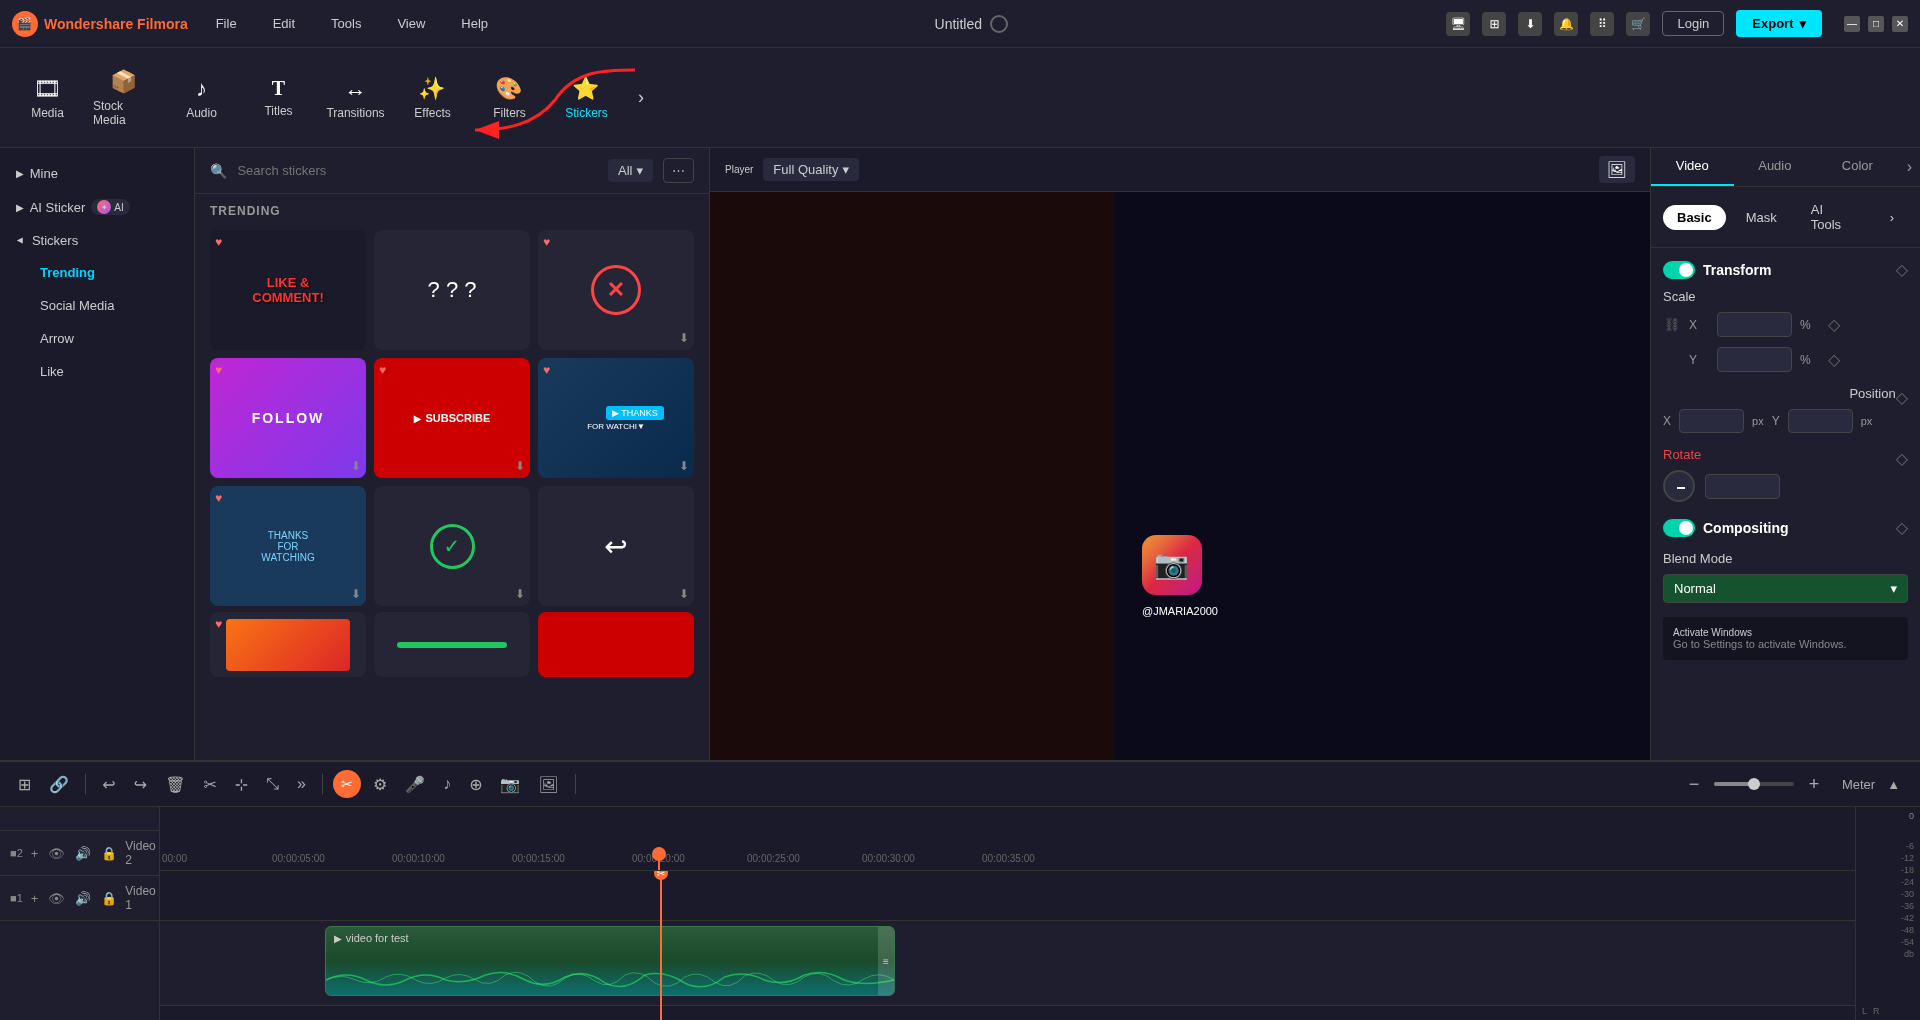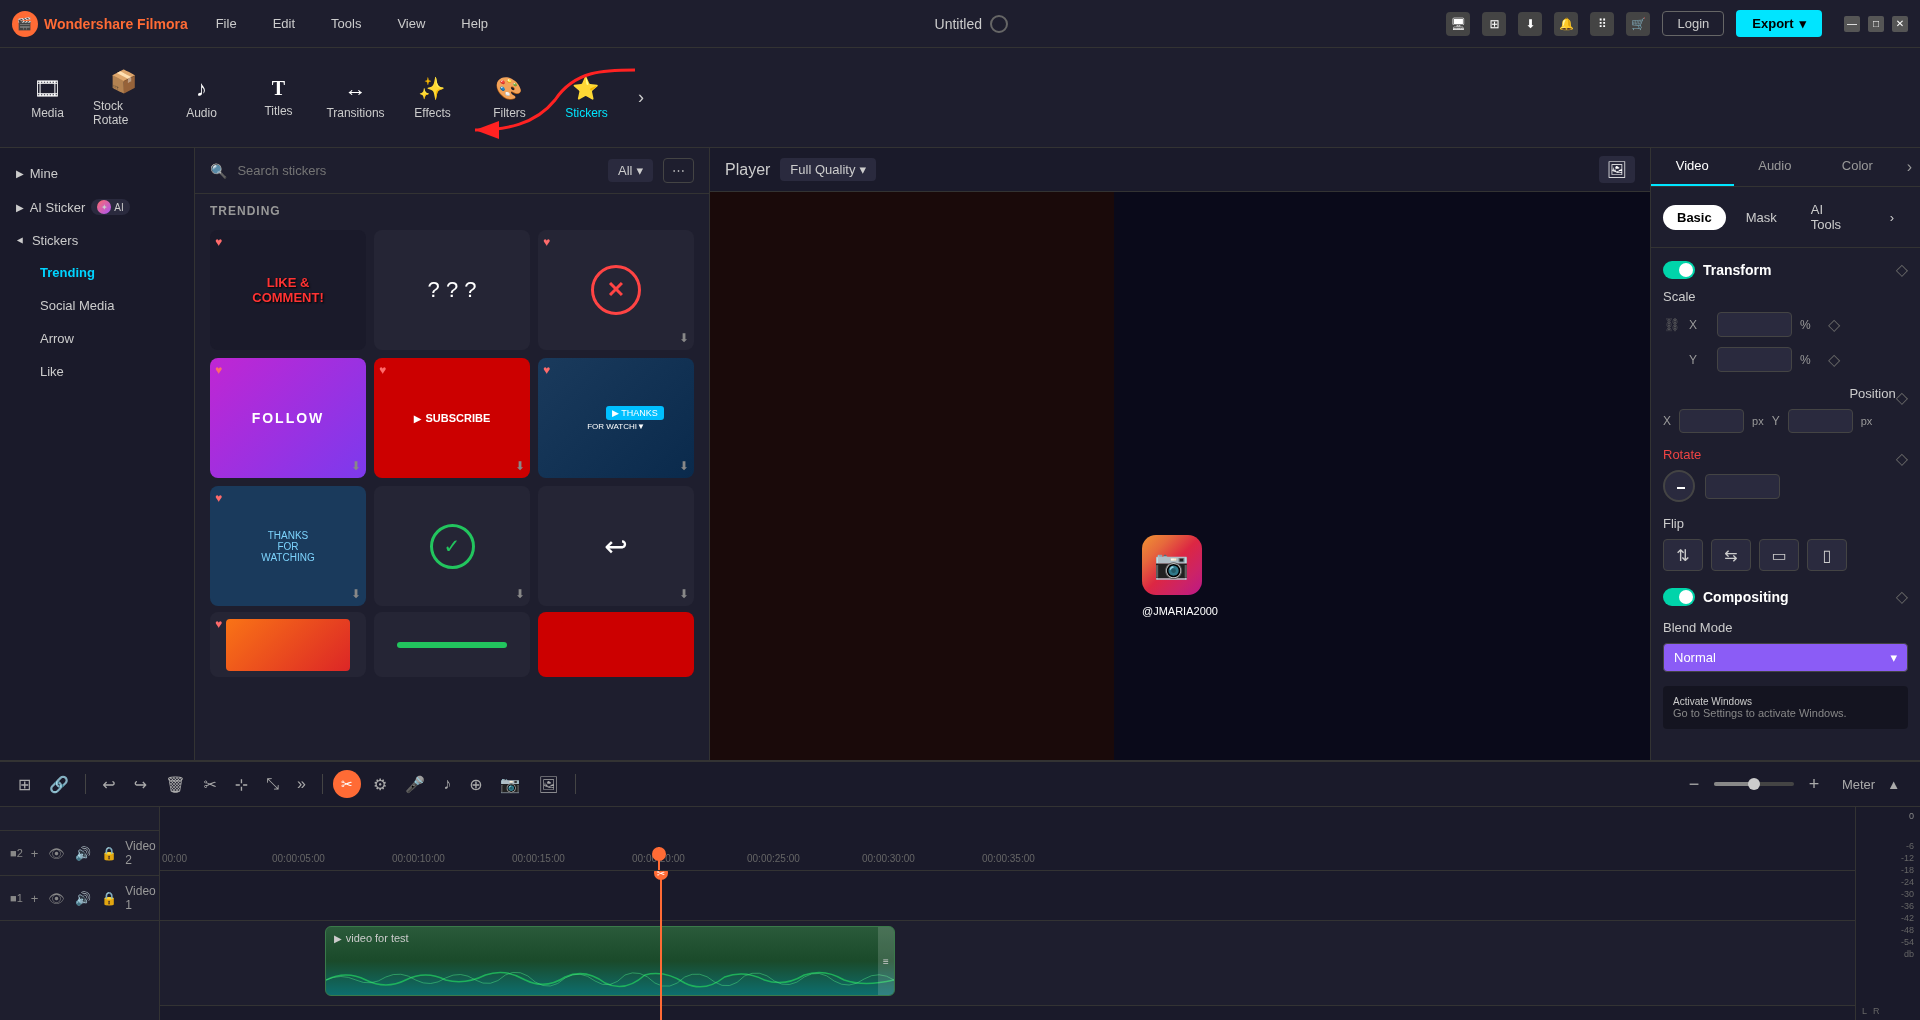--- a/index.html
+++ b/index.html
@@ -66,21 +66,21 @@
     .sc-question { background: #252535; }
     .sc-x { background: #252535; }
     .sc-follow { background: linear-gradient(135deg, #c026d3, #7c3aed); }
     .sc-subscribe { background: #cc0000; }
     .sc-check { background: #252535; }
     .sc-arrow-back { background: #252535; }
 
     
     #player-area { flex: 1; background: #1a1a2a; display: flex; flex-direction: column; }
     #player-top { display: flex; align-items: center; gap: 10px; padding: 8px 15px; border-bottom: 1px solid #333; }
-    #player-top .player-label { font-size: 16px; color: #ccc; }
+    #player-top .player-label { font-size: 10px; color: #ccc; }
     #player-top .quality-select { display: flex; align-items: center; gap: 4px; background: #2a2a3e; padding: 4px 10px; border-radius: 4px; font-size: 13px; color: #ccc; cursor: pointer; }
     #player-top .photo-icon { margin-left: auto; background: #2a2a3e; padding: 4px 8px; border-radius: 4px; cursor: pointer; }
 
     #player-canvas { flex: 1; background: #000; display: flex; align-items: center; justify-content: center; position: relative; }
     .instagram-logo { position: absolute; top: 50%; left: 50%; transform: translate(-50%, -50%); }
     .instagram-logo .ig-icon { width: 60px; height: 60px; background: linear-gradient(135deg, #f09433, #e6683c, #dc2743, #cc2366, #bc1888); border-radius: 14px; display: flex; align-items: center; justify-content: center; font-size: 28px; }
     .instagram-logo .username { text-align: center; font-size: 11px; color: #fff; margin-top: 10px; }
 
     #player-controls { padding: 8px 15px; background: #1e1e2a; border-top: 1px solid #333; }
     .progress-bar-wrap { margin-bottom: 8px; }
@@ -128,21 +128,21 @@
     .flip-section { margin-bottom: 14px; }
     .flip-label { font-size: 13px; color: #ccc; margin-bottom: 8px; }
     .flip-btns { display: flex; gap: 8px; }
     .flip-btn { width: 40px; height: 32px; background: #2a2a3e; border: 1px solid #444; border-radius: 4px; color: #ccc; font-size: 16px; cursor: pointer; display: flex; align-items: center; justify-content: center; }
 
     .compositing-section { margin-bottom: 14px; }
     .compositing-header { display: flex; align-items: center; justify-content: space-between; margin-bottom: 10px; }
 
     .blend-mode-section { margin-bottom: 14px; }
     .blend-label { font-size: 13px; color: #ccc; margin-bottom: 8px; }
-    .blend-select { width: 100%; background: #8b5cf6; border: 1px solid #444; border-radius: 4px; color: #fff; font-size: 13px; padding: 6px 10px; display: flex; align-items: center; justify-content: space-between; cursor: pointer; }
+    .blend-select { width: 100%; background: #14532d; border: 1px solid #444; border-radius: 4px; color: #fff; font-size: 13px; padding: 6px 10px; display: flex; align-items: center; justify-content: space-between; cursor: pointer; }
 
     #right-footer { display: flex; gap: 8px; padding: 10px 12px; border-top: 1px solid #333; }
     .footer-btn { flex: 1; background: #2a2a3e; border: 1px solid #444; color: #ccc; padding: 7px; border-radius: 4px; font-size: 13px; cursor: pointer; text-align: center; }
     .footer-btn.primary { background: #1a3a5c; border-color: #0077aa; color: #4db8ff; }
 
     
     #timeline { height: 260px; background: #1a1a2a; border-top: 2px solid #333; display: flex; flex-direction: column; position: fixed; bottom: 0; left: 0; right: 0; }
     #timeline-toolbar { display: flex; align-items: center; gap: 6px; padding: 6px 12px; border-bottom: 1px solid #333; height: 45px; }
     .tl-btn { background: transparent; border: none; color: #aaa; font-size: 16px; cursor: pointer; padding: 4px 6px; border-radius: 4px; }
     .tl-separator { width: 1px; height: 20px; background: #444; margin: 0 4px; }
@@ -229,21 +229,21 @@
   </div>
 </div>
 
 <div id="toolbar">
   <div class="tool-item">
     <span class="tool-icon">🎞</span>
     <span class="tool-label">Media</span>
   </div>
   <div class="tool-item">
     <span class="tool-icon">📦</span>
-    <span class="tool-label">Stock Rotate</span>
+    <span class="tool-label">Stock Media</span>
   </div>
   <div class="tool-item">
     <span class="tool-icon">♪</span>
     <span class="tool-label">Audio</span>
   </div>
   <div class="tool-item">
     <span class="tool-icon" style="font-size:20px; font-weight:bold; font-family:serif;">T</span>
     <span class="tool-label">Titles</span>
   </div>
   <div class="tool-item">
@@ -518,29 +518,20 @@
           <div style="display:flex; align-items:center; justify-content:space-between;">
             <span class="prop-group-label" style="font-size:13px; color:#ef4444;">Rotate</span>
             <button class="diamond-btn">◇</button>
           </div>
           <div class="rotate-row">
             <div class="rotate-circle"></div>
             <input class="rotate-input" style="background: rgb(42, 42, 62); border: 1px solid rgb(68, 68, 68); border-radius: 4px; color: rgb(255, 255, 255); font-size: 13px; padding: 4px 8px; width: 75px; text-align: center;">
           </div>
         </div>
 
-        <div class="flip-section">
-          <div class="flip-label">Flip</div>
-          <div class="flip-btns">
-            <button class="flip-btn">⇅</button>
-            <button class="flip-btn">⇆</button>
-            <button class="flip-btn">▭</button>
-            <button class="flip-btn">▯</button>
-          </div>
-        </div>
       </div>
 
       <div class="compositing-section">
         <div class="compositing-header">
           <div class="property-title">
             <div class="toggle-on"></div>
             <span>Compositing</span>
           </div>
           <button class="diamond-btn">◇</button>
         </div>

